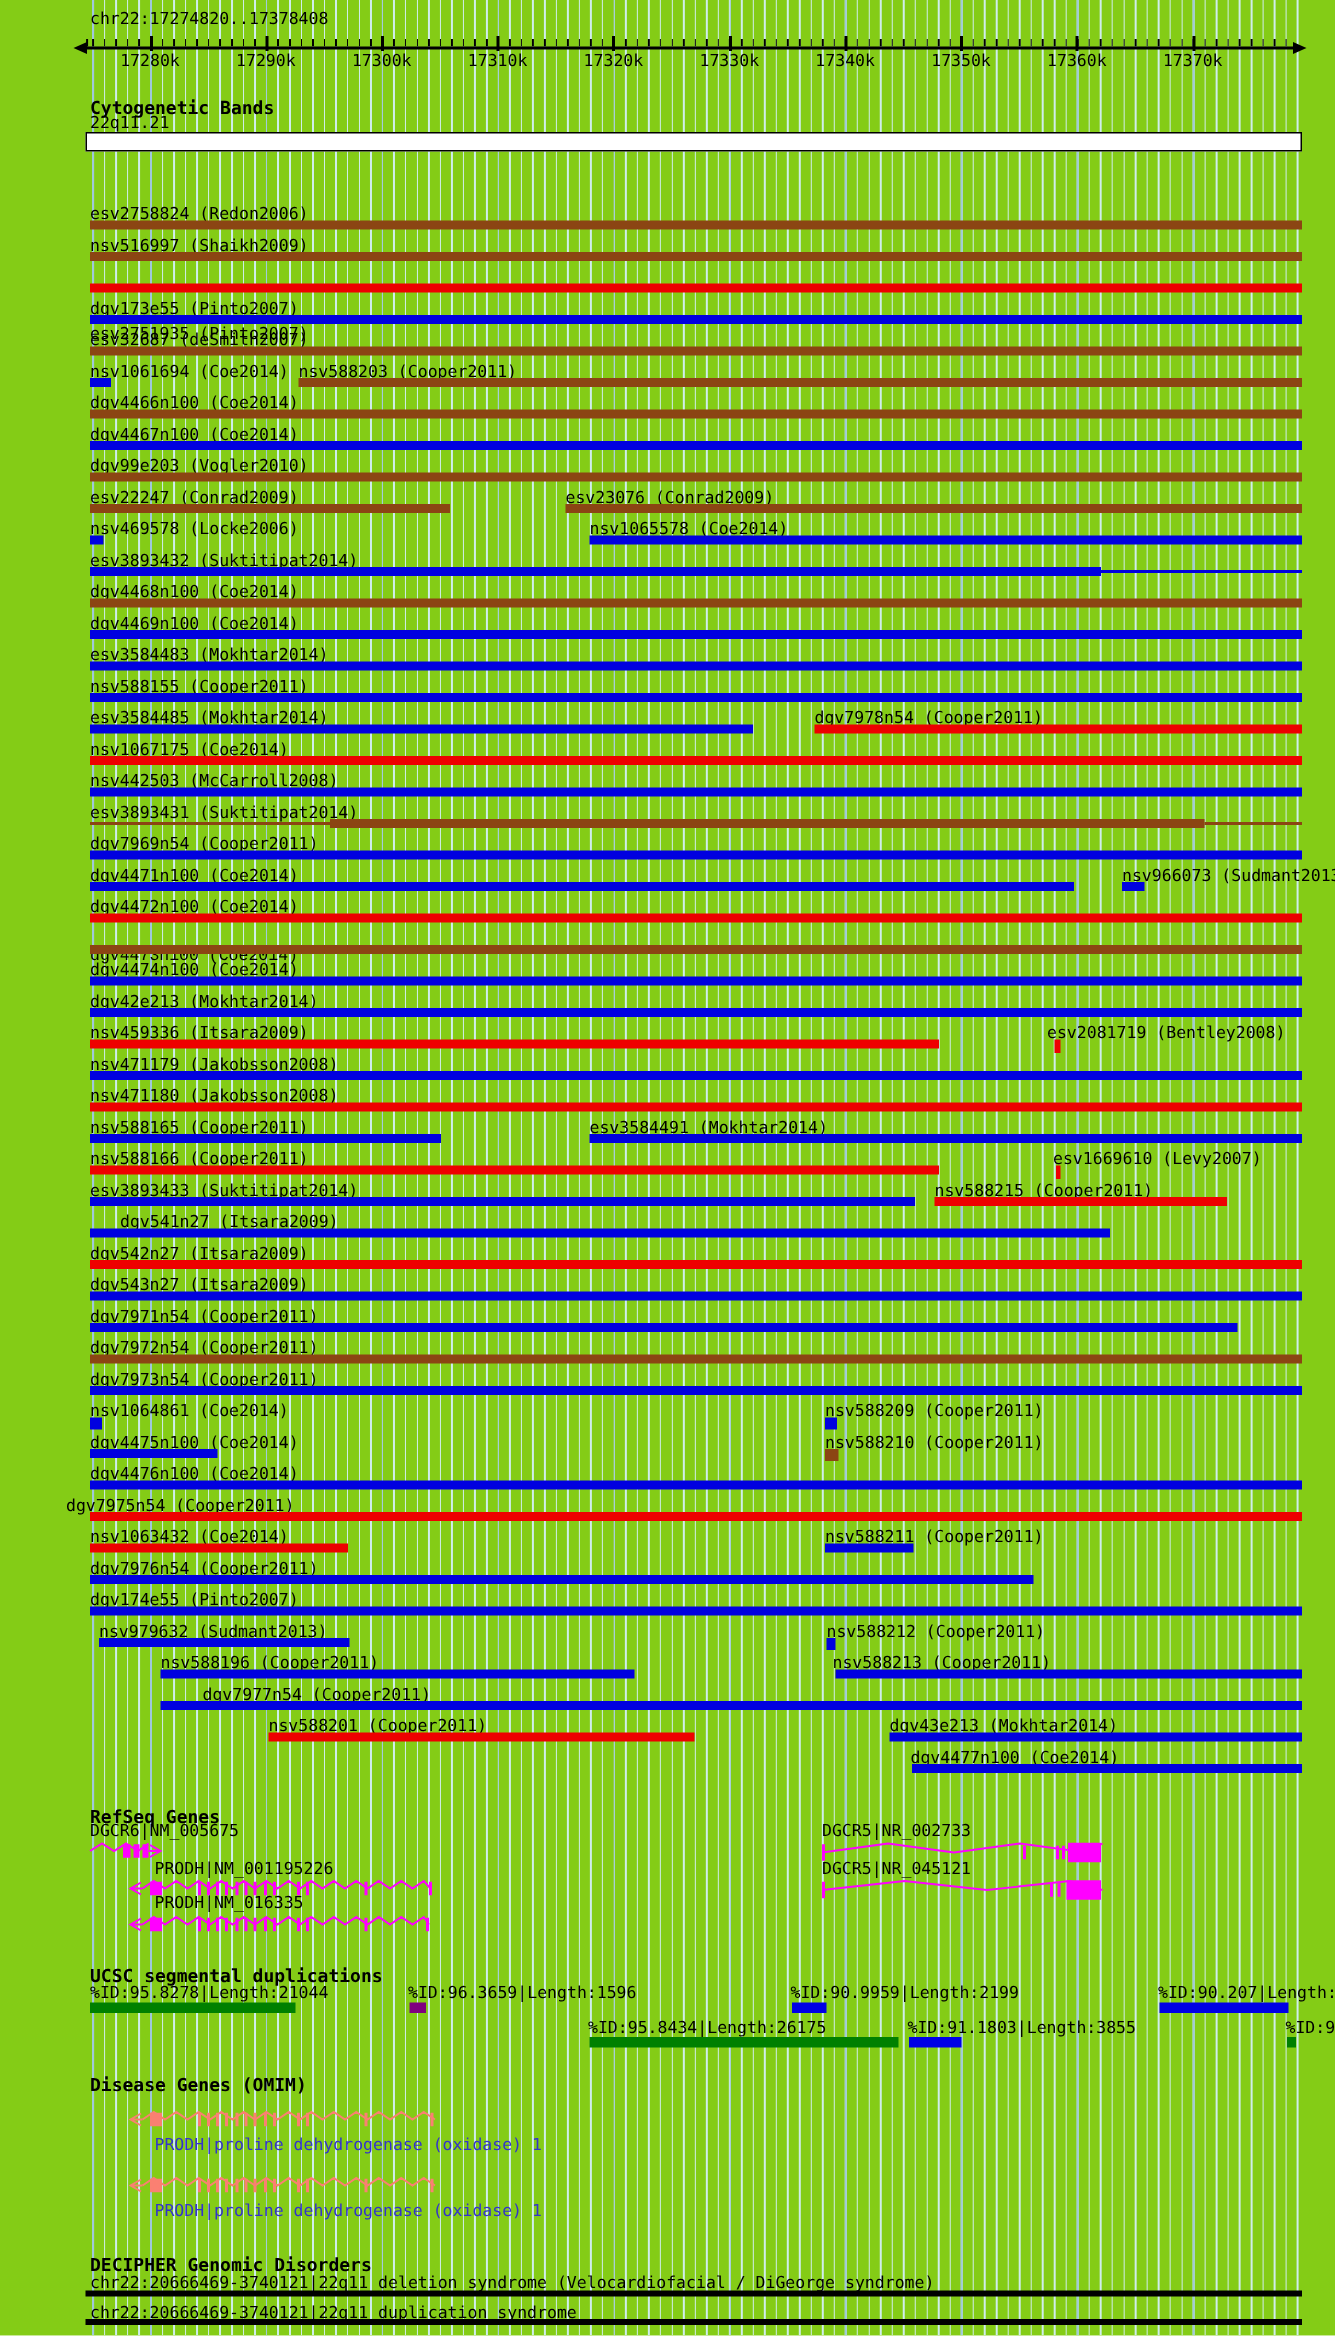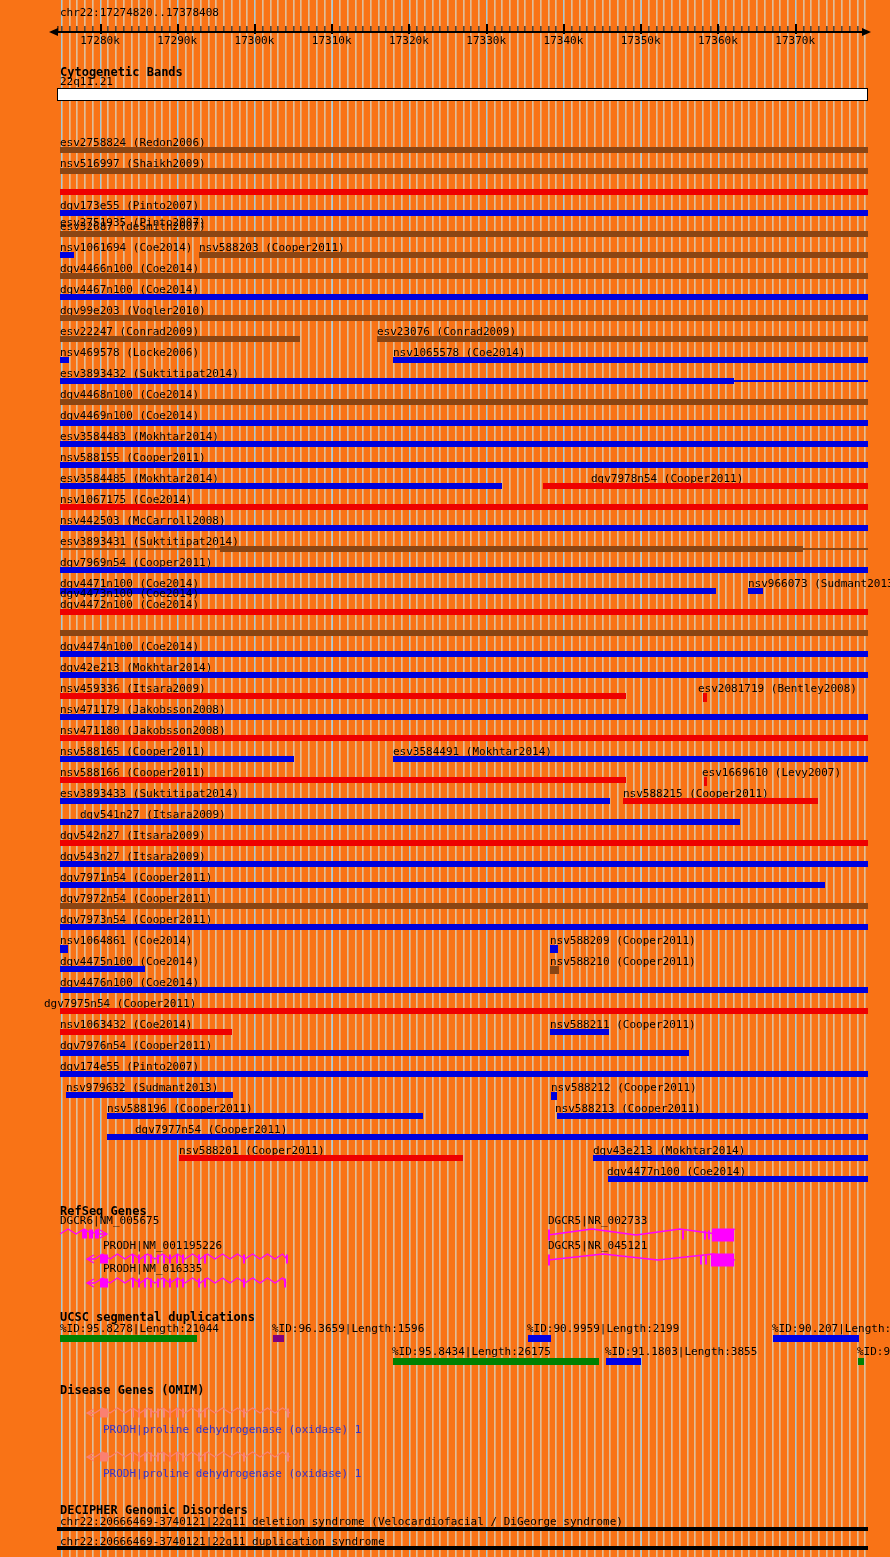--- a/index.html
+++ b/index.html
@@ -1,17 +1,17 @@
 <!DOCTYPE html>
 <html><head>
 <meta charset="utf-8">
 <style>
   html,body{margin:0;padding:0;background:#fff;}
   #canvas{
-    position:relative;width:890px;height:1557px;background:#f97316;overflow:hidden;
+    position:relative;width:890px;height:1557px;background:#84cc16;overflow:hidden;
     font-family:"DejaVu Sans Mono","Liberation Mono",monospace;
   }
   .abs{position:absolute;}
   .grid{
     left:57px;top:0;width:811px;height:1557px;z-index:0;
     background-image:
       repeating-linear-gradient(90deg,#9fc8da 0px,#9fc8da 1px,transparent 1px,transparent 77.24px),
       repeating-linear-gradient(90deg,#cfeded 0px,#cfeded 1px,transparent 1px,transparent 7.724px);
     background-position:43px 0,4.4px 0;
   }
@@ -102,40 +102,40 @@
       <div class="abs bar" style="left: 734px; top: 380px; width: 134px; height: 2px; background: rgb(0, 0, 224);"></div>
       <div class="abs lbl" style="left: 60px; top: 389px;">dgv4468n100 (Coe2014)</div>
       <div class="abs bar" style="left: 60px; top: 399px; width: 808px; height: 6px; background: rgb(139, 69, 19);"></div>
       <div class="abs lbl" style="left: 60px; top: 410px;">dgv4469n100 (Coe2014)</div>
       <div class="abs bar" style="left: 60px; top: 420px; width: 808px; height: 6px; background: rgb(0, 0, 224);"></div>
       <div class="abs lbl" style="left: 60px; top: 431px;">esv3584483 (Mokhtar2014)</div>
       <div class="abs bar" style="left: 60px; top: 441px; width: 808px; height: 6px; background: rgb(0, 0, 224);"></div>
       <div class="abs lbl" style="left: 60px; top: 452px;">nsv588155 (Cooper2011)</div>
       <div class="abs bar" style="left: 60px; top: 462px; width: 808px; height: 6px; background: rgb(0, 0, 224);"></div>
       <div class="abs lbl" style="left: 60px; top: 473px;">esv3584485 (Mokhtar2014)</div>
-      <div class="abs lbl" style="left: 543px; top: 473px; padding-left: 48px;">dgv7978n54 (Cooper2011)</div>
+      <div class="abs lbl" style="left: 543px; top: 473px;">dgv7978n54 (Cooper2011)</div>
       <div class="abs bar" style="left: 60px; top: 483px; width: 442px; height: 6px; background: rgb(0, 0, 224);"></div>
       <div class="abs bar" style="left: 543px; top: 483px; width: 325px; height: 6px; background: rgb(238, 0, 0);"></div>
       <div class="abs lbl" style="left: 60px; top: 494px;">nsv1067175 (Coe2014)</div>
       <div class="abs bar" style="left: 60px; top: 504px; width: 808px; height: 6px; background: rgb(238, 0, 0);"></div>
       <div class="abs lbl" style="left: 60px; top: 515px;">nsv442503 (McCarroll2008)</div>
       <div class="abs bar" style="left: 60px; top: 525px; width: 808px; height: 6px; background: rgb(0, 0, 224);"></div>
       <div class="abs lbl" style="left: 60px; top: 536px;">esv3893431 (Suktitipat2014)</div>
       <div class="abs bar" style="left: 60px; top: 548px; width: 160px; height: 2px; background: rgb(139, 69, 19);"></div>
       <div class="abs bar" style="left: 220px; top: 546px; width: 583px; height: 6px; background: rgb(139, 69, 19);"></div>
       <div class="abs bar" style="left: 803px; top: 548px; width: 65px; height: 2px; background: rgb(139, 69, 19);"></div>
       <div class="abs lbl" style="left: 60px; top: 557px;">dgv7969n54 (Cooper2011)</div>
       <div class="abs bar" style="left: 60px; top: 567px; width: 808px; height: 6px; background: rgb(0, 0, 224);"></div>
       <div class="abs lbl" style="left: 60px; top: 578px;">dgv4471n100 (Coe2014)</div>
       <div class="abs lbl" style="left: 748px; top: 578px;">nsv966073 (Sudmant2013)</div>
       <div class="abs bar" style="left: 60px; top: 588px; width: 656px; height: 6px; background: rgb(0, 0, 224);"></div>
       <div class="abs bar" style="left: 748px; top: 588px; width: 15px; height: 6px; background: rgb(0, 0, 224);"></div>
       <div class="abs lbl" style="left: 60px; top: 599px;">dgv4472n100 (Coe2014)</div>
       <div class="abs bar" style="left: 60px; top: 609px; width: 808px; height: 6px; background: rgb(238, 0, 0);"></div>
-      <div class="abs lbl" style="left: 60px; top: 588px;">dgv4473n100 (Coe2014)</div>
+      <div class="abs lbl" style="left: 60px; top: 632px; font-family: Liberation Mono, monospace;">dgv4473n100 (Coe2014)</div>
       <div class="abs bar" style="left: 60px; top: 630px; width: 808px; height: 6px; background: rgb(139, 69, 19);"></div>
       <div class="abs lbl" style="left: 60px; top: 641px;">dgv4474n100 (Coe2014)</div>
       <div class="abs bar" style="left: 60px; top: 651px; width: 808px; height: 6px; background: rgb(0, 0, 224);"></div>
       <div class="abs lbl" style="left: 60px; top: 662px;">dgv42e213 (Mokhtar2014)</div>
       <div class="abs bar" style="left: 60px; top: 672px; width: 808px; height: 6px; background: rgb(0, 0, 224);"></div>
       <div class="abs lbl" style="left: 60px; top: 683px;">nsv459336 (Itsara2009)</div>
       <div class="abs lbl" style="left: 698px; top: 683px;">esv2081719 (Bentley2008)</div>
       <div class="abs bar" style="left: 60px; top: 693px; width: 566px; height: 6px; background: rgb(238, 0, 0);"></div>
       <div class="abs bar" style="left: 703px; top: 693px; width: 4px; height: 9px; background: rgb(238, 0, 0);"></div>
       <div class="abs lbl" style="left: 60px; top: 704px;">nsv471179 (Jakobsson2008)</div>

